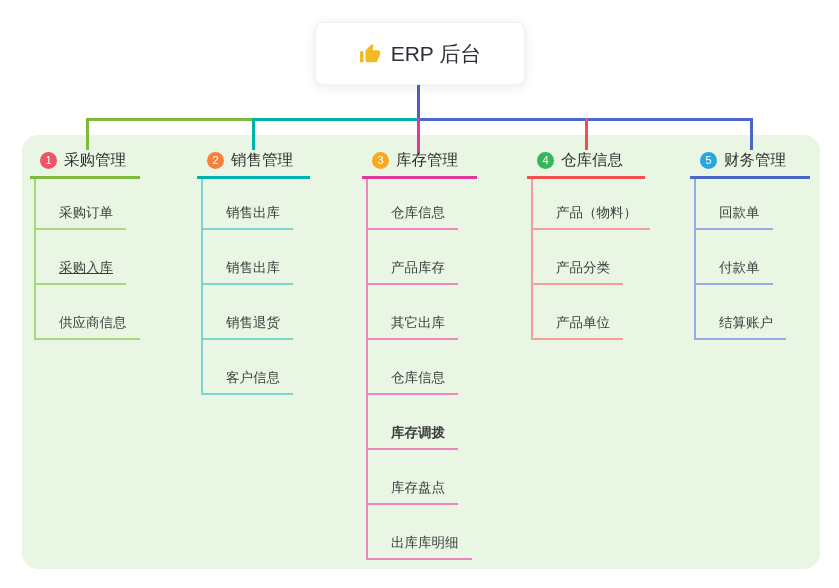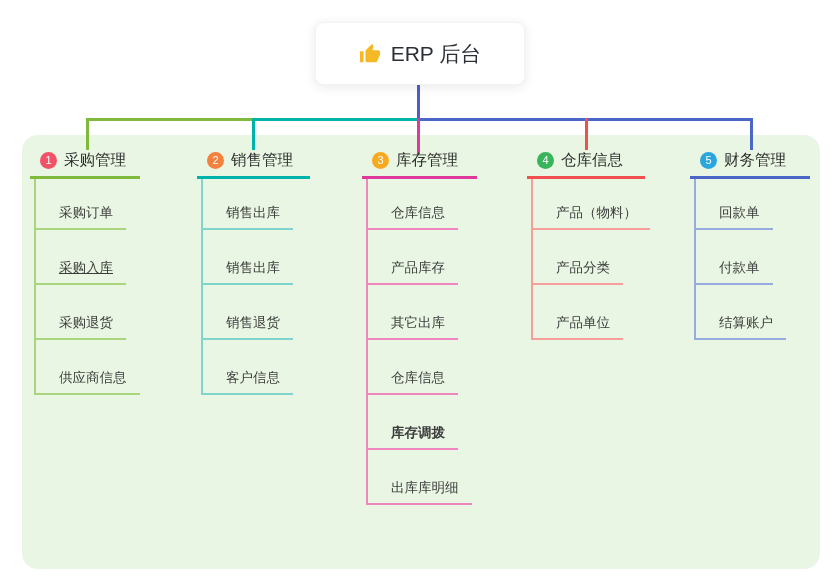--- a/index.html
+++ b/index.html
@@ -79,23 +79,20 @@
         <span class="branch-label">采购管理</span>
       </div>
       <div class="children" style="border-left-color: rgb(169, 213, 125);">
         <div class="child">
           <span class="child-inner" style="border-bottom-color: rgb(169, 213, 125);">采购订单</span>
         </div>
         <div class="child">
           <span class="child-inner" style="border-bottom-color: rgb(169, 213, 125); text-decoration: underline;">采购入库</span>
         </div>
         <div class="child">
-          <span class="child-inner" style="border-bottom-color: rgb(169, 213, 125);">采购退货</span>
-        </div>
-        <div class="child">
           <span class="child-inner" style="border-bottom-color: rgb(169, 213, 125); text-align: right;">供应商信息</span>
         </div>
       </div>
     </div>
     <div class="branch" style="left: 197px;">
       <div class="branch-title" style="border-bottom-color: rgb(0, 179, 170); width: 113px;">
         <span class="badge" style="background: rgb(245, 129, 62);">2</span>
         <span class="branch-label">销售管理</span>
       </div>
       <div class="children" style="border-left-color: rgb(127, 212, 205);">
@@ -128,20 +125,23 @@
         <div class="child">
           <span class="child-inner" style="border-bottom-color: rgb(239, 134, 192);">其它出库</span>
         </div>
         <div class="child">
           <span class="child-inner" style="border-bottom-color: rgb(239, 134, 192);">仓库信息</span>
         </div>
         <div class="child">
           <span class="child-inner" style="border-bottom-color: rgb(239, 134, 192); font-weight: bold;">库存调拨</span>
         </div>
         <div class="child">
+          <span class="child-inner" style="border-bottom-color: rgb(239, 134, 192);">库存盘点</span>
+        </div>
+        <div class="child">
           <span class="child-inner" style="border-bottom-color: rgb(239, 134, 192);">出库库明细</span>
         </div>
       </div>
     </div>
     <div class="branch" style="left: 527px;">
       <div class="branch-title" style="border-bottom-color: rgb(240, 80, 79); width: 118px;">
         <span class="badge" style="background: rgb(56, 181, 90);">4</span>
         <span class="branch-label">仓库信息</span>
       </div>
       <div class="children" style="border-left-color: rgb(245, 158, 156);">

